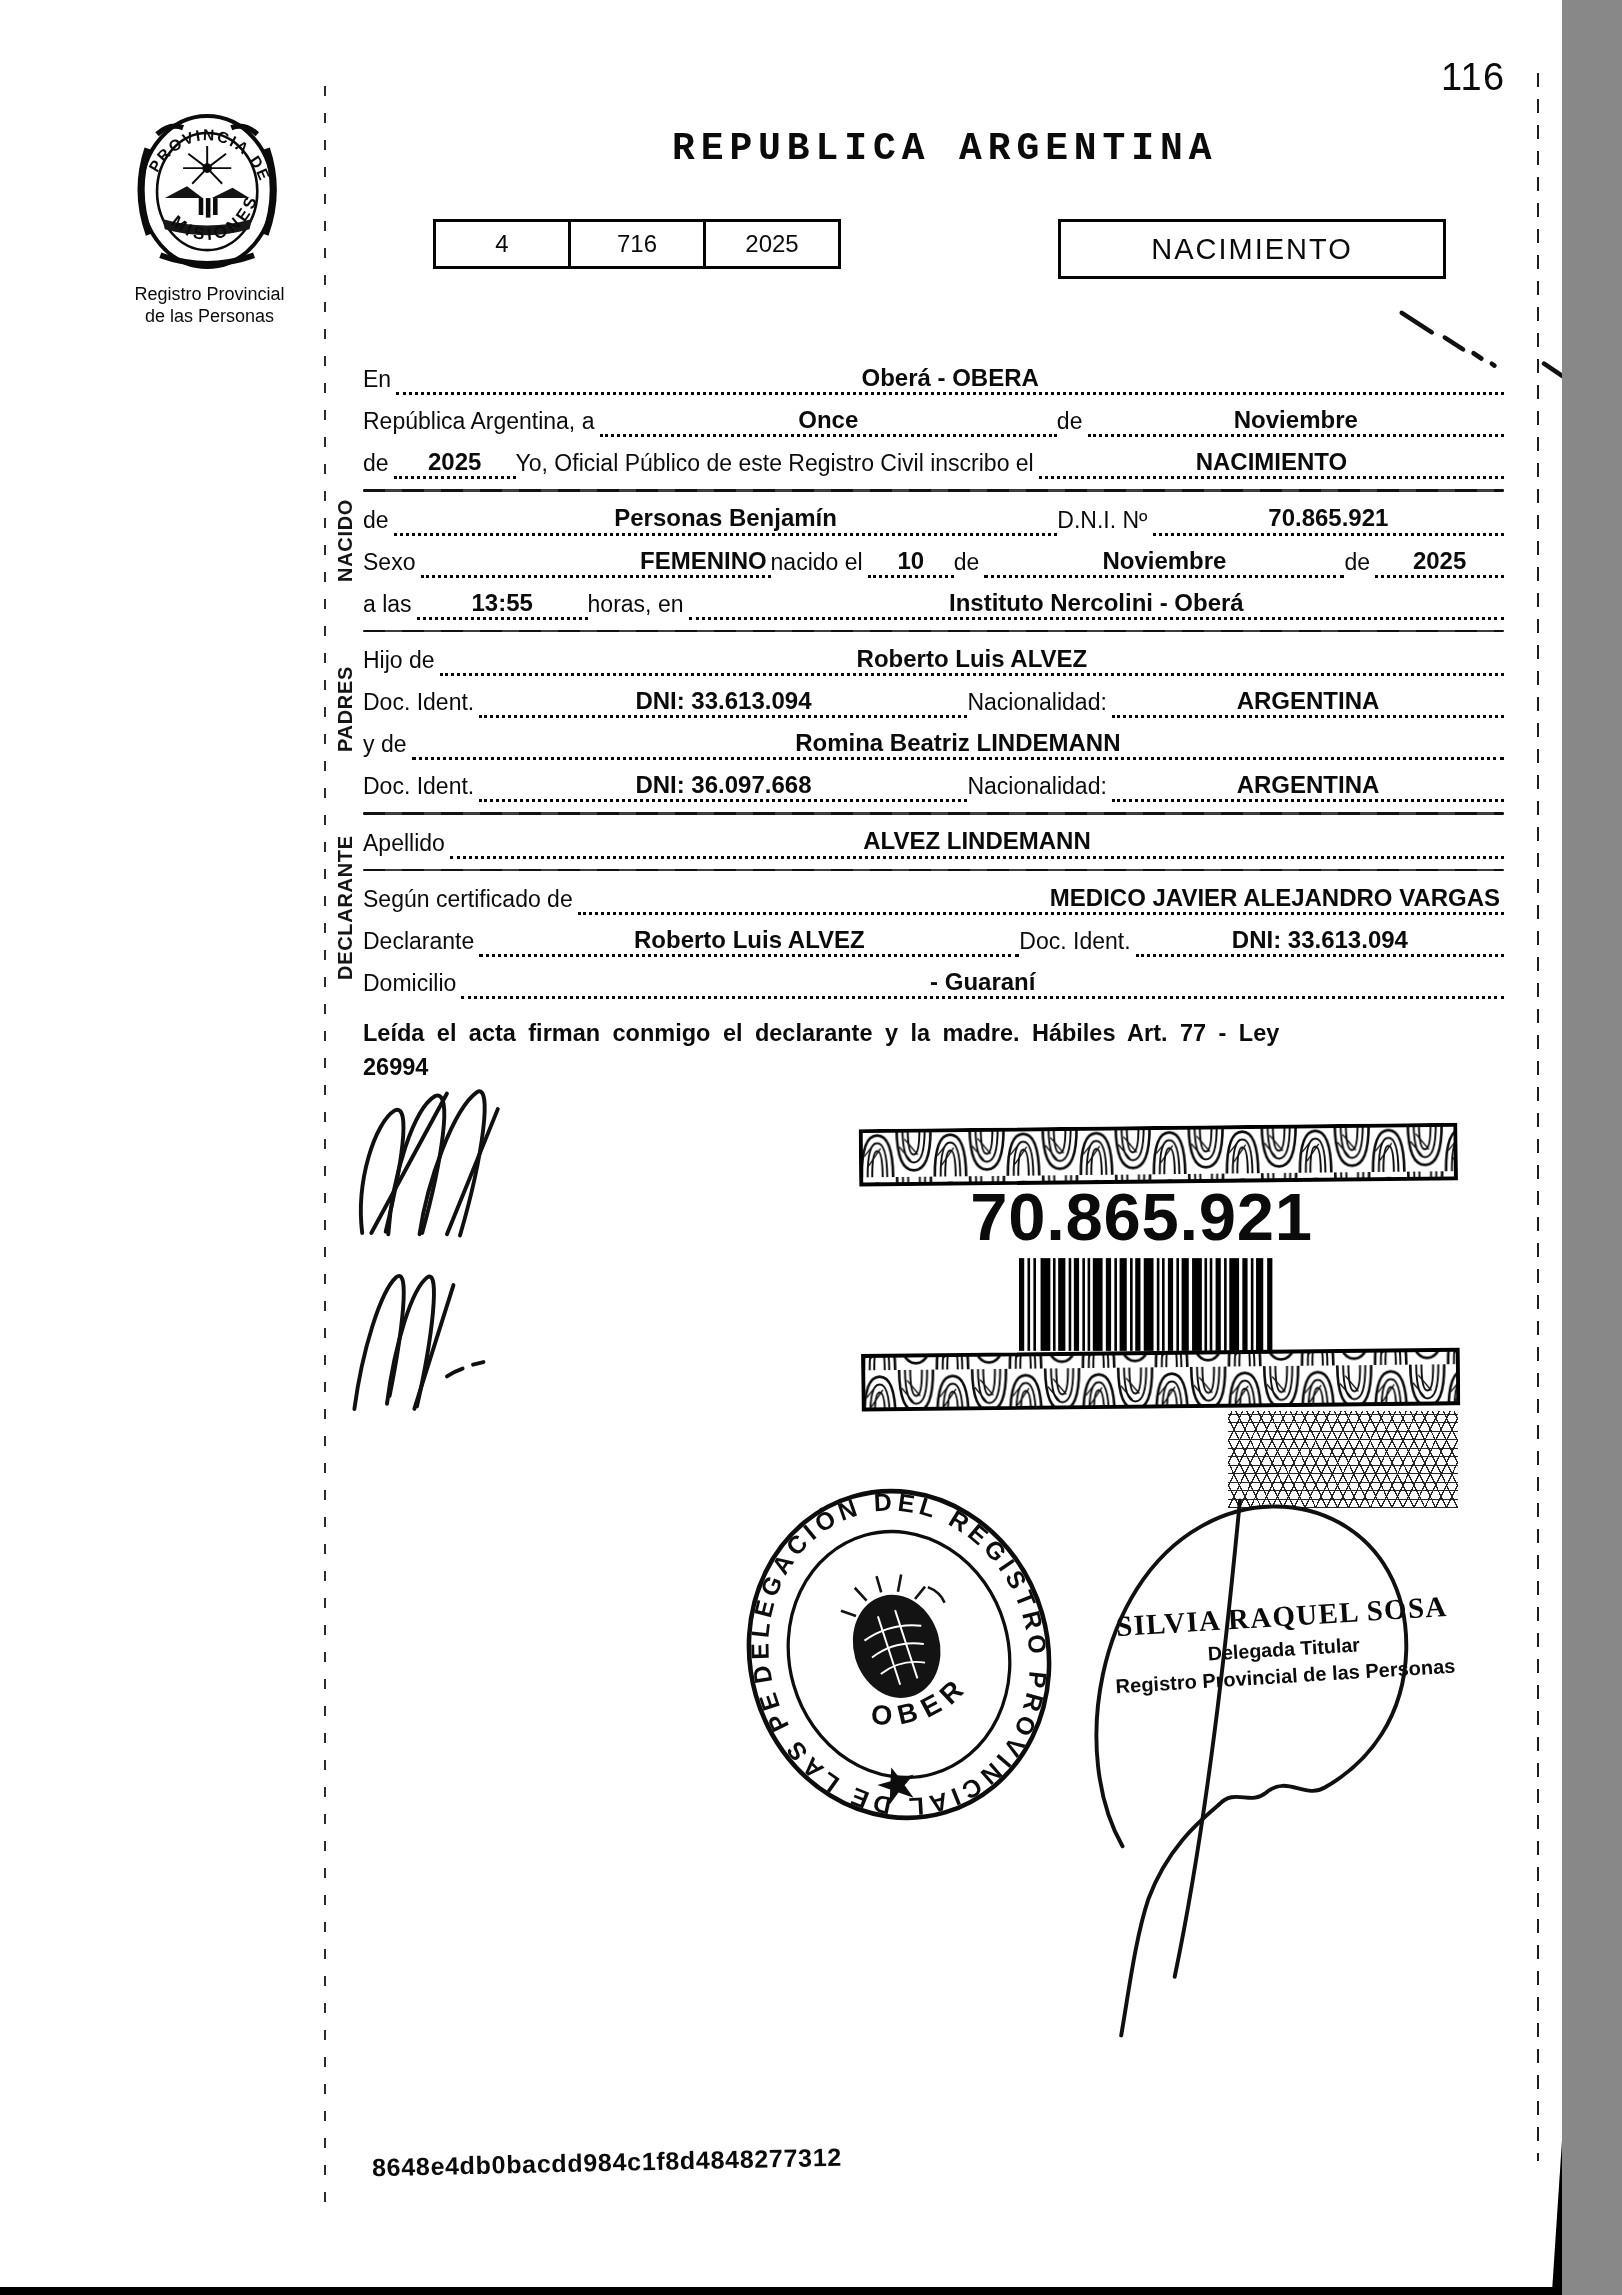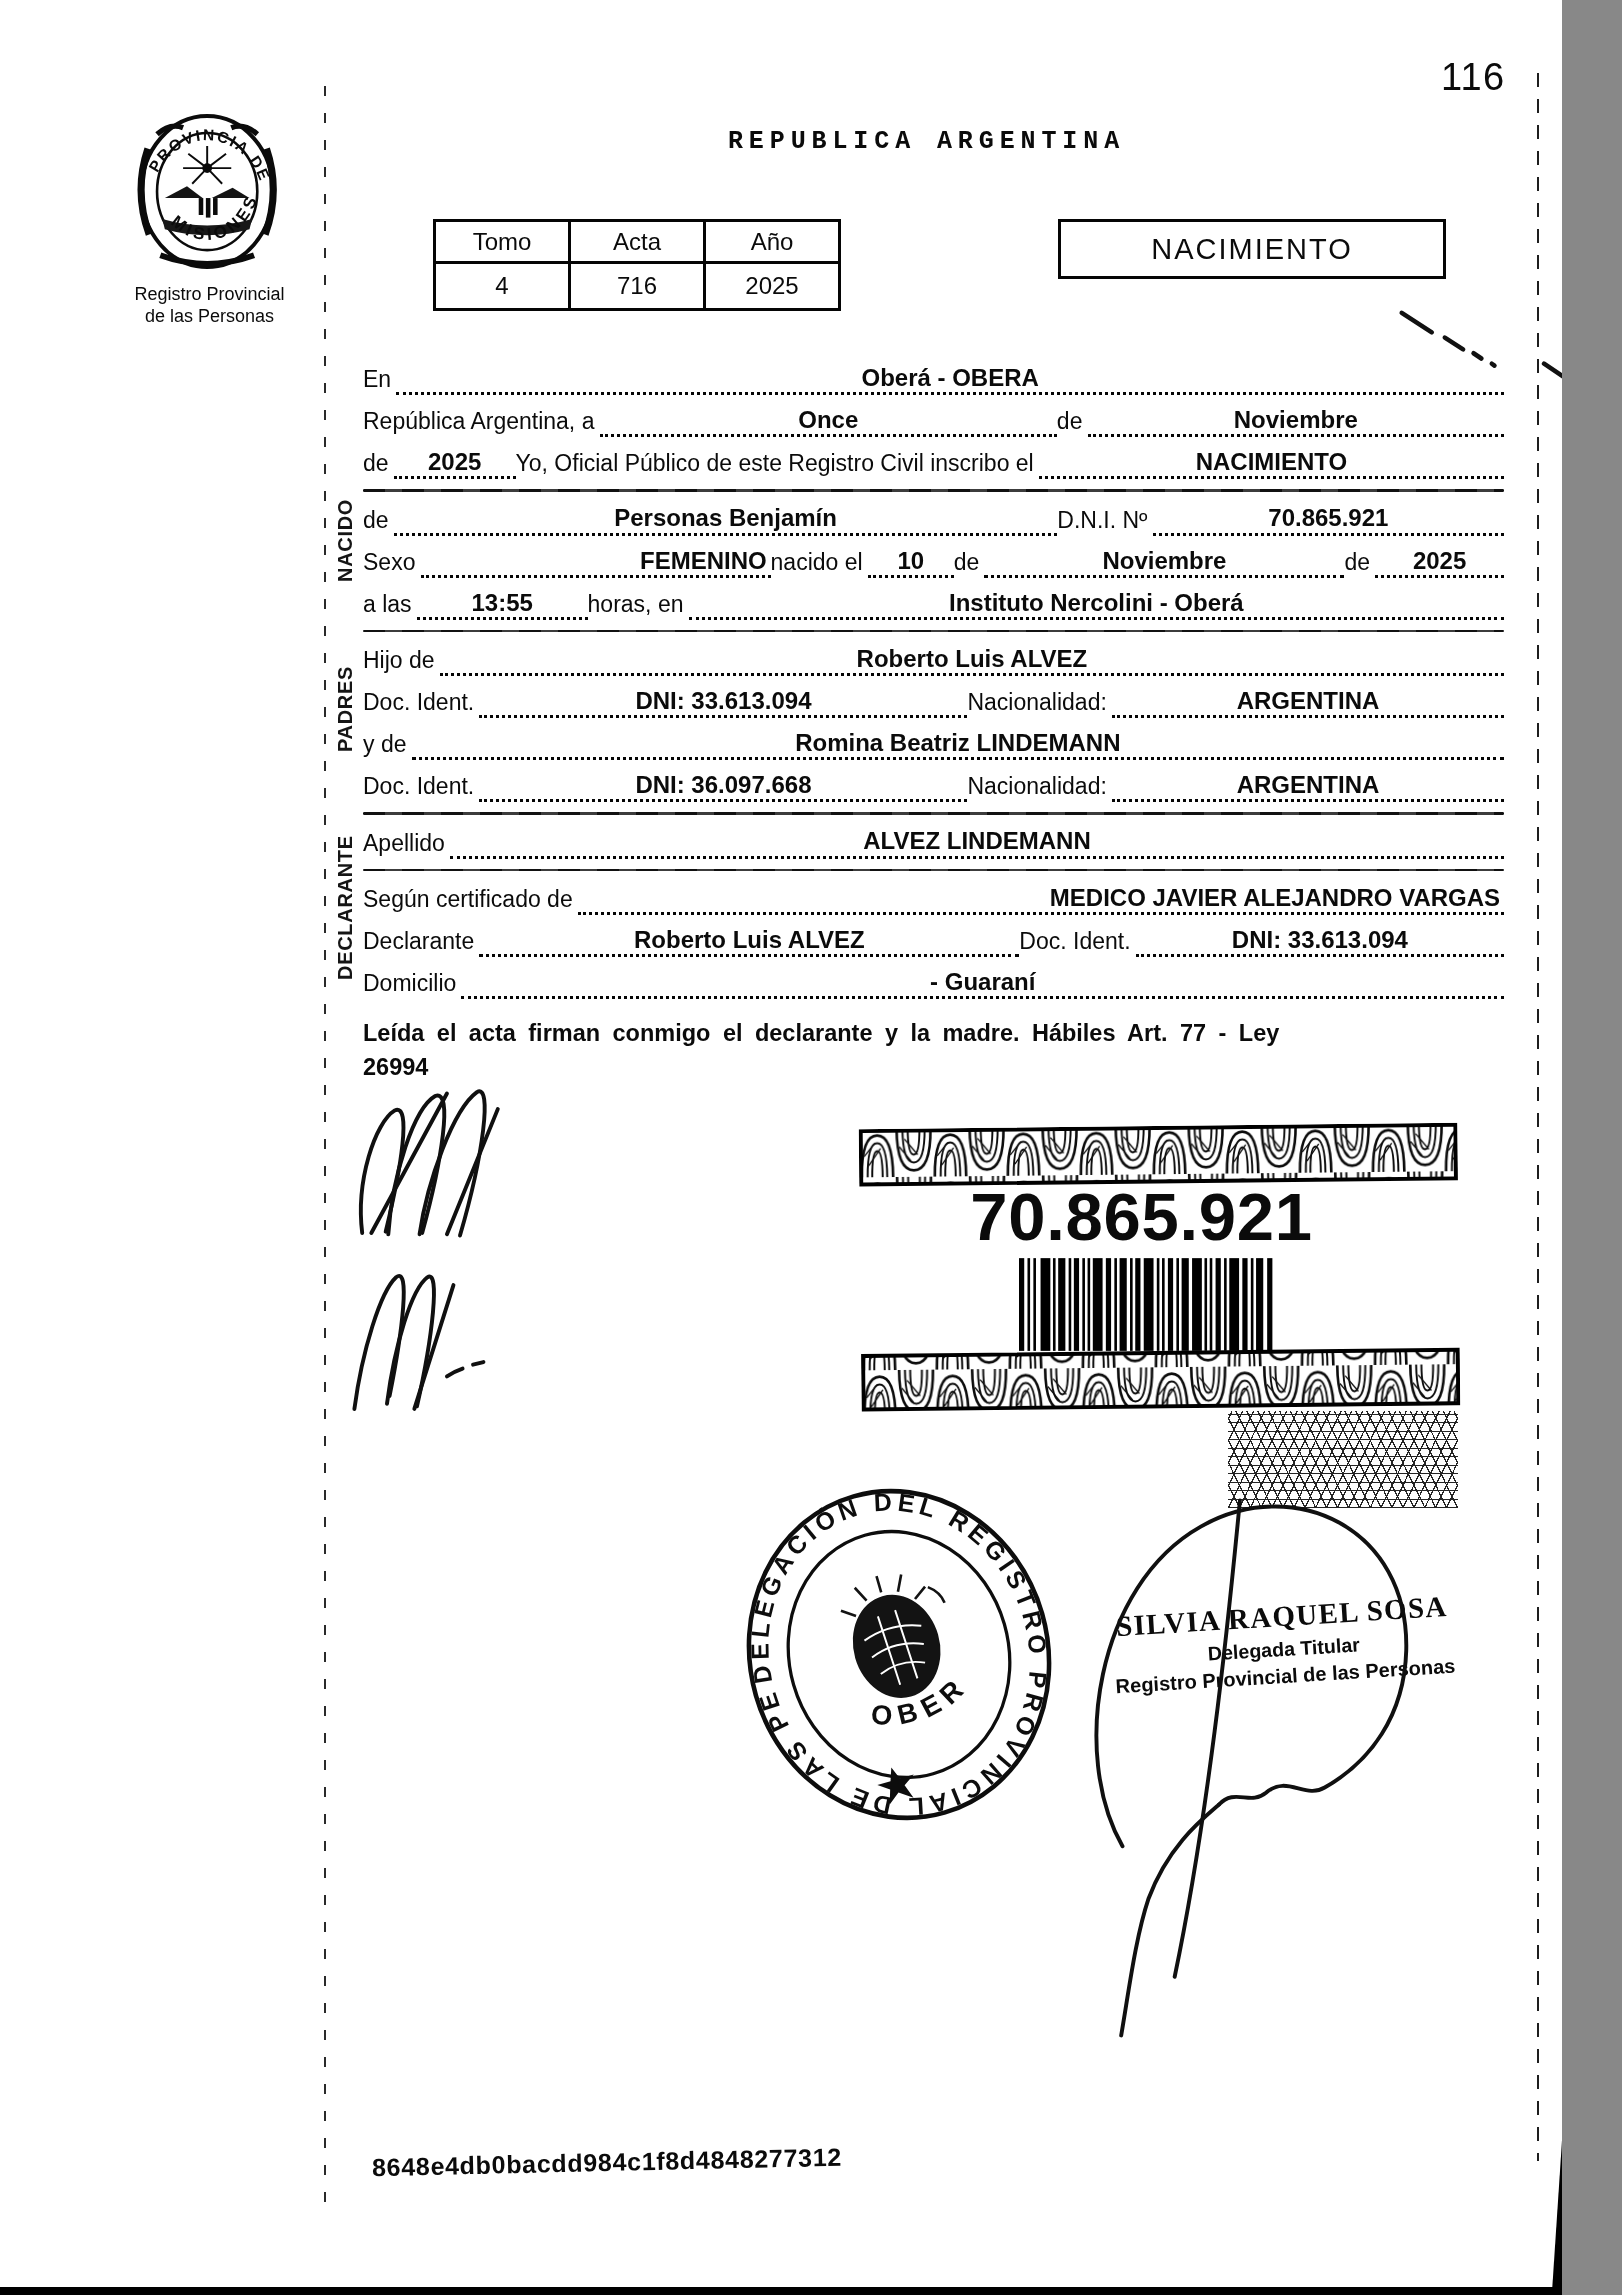--- a/index.html
+++ b/index.html
@@ -11,21 +11,21 @@
   .wedge{position:absolute;left:1544px;top:1657px;width:78px;height:638px;background:#000;
          clip-path:polygon(64% 0,100% 0,100% 100%,10% 100%);}
   .page-num{position:absolute;left:1441px;top:56px;font-size:38px;font-weight:500;letter-spacing:1.3px;}
   
   .seal{position:absolute;left:131px;top:108px;}
   .seal-caption{position:absolute;left:115px;top:284px;width:189px;text-align:center;
                 font-size:18px;line-height:1.2;font-weight:500;}
   
   .doc-title{position:absolute;left:672px;top:127px;width:509px;text-align:center;
              font-family:"Liberation Mono","DejaVu Sans Mono",monospace;font-weight:700;
-             font-size:25px;letter-spacing:5.9px;white-space:nowrap;}
+             font-size:38px;letter-spacing:5.9px;white-space:nowrap;}
   
   .acta-table{position:absolute;left:433px;top:219px;border-collapse:collapse;}
   .acta-table td{border:3.3px solid #050505;width:132px;height:39px;text-align:center;
                  font-size:24px;font-weight:500;padding:0;}
   .acta-table tr.vals td{height:44px;}
   
   .nac-box{position:absolute;left:1058px;top:219px;width:382px;height:54px;border:3.9px solid #050505;
            display:flex;align-items:center;justify-content:center;font-size:29px;
            letter-spacing:2px;font-weight:500;}
   
@@ -111,25 +111,20 @@
   </svg>
   <div class="seal-caption">
     <div>Registro Provincial</div>
     <div>de las Personas</div>
   </div>
 
   <div class="doc-title">REPUBLICA ARGENTINA</div>
 
   <table class="acta-table">
     <tbody>
-        <tr>
-      <td>Tomo</td>
-      <td>Acta</td>
-      <td>Año</td>
-    </tr>
     <tr class="vals">
       <td>4</td>
       <td>716</td>
       <td>2025</td>
     </tr>
   </tbody>
     </table>
 
   <div class="nac-box">NACIMIENTO</div>
 

